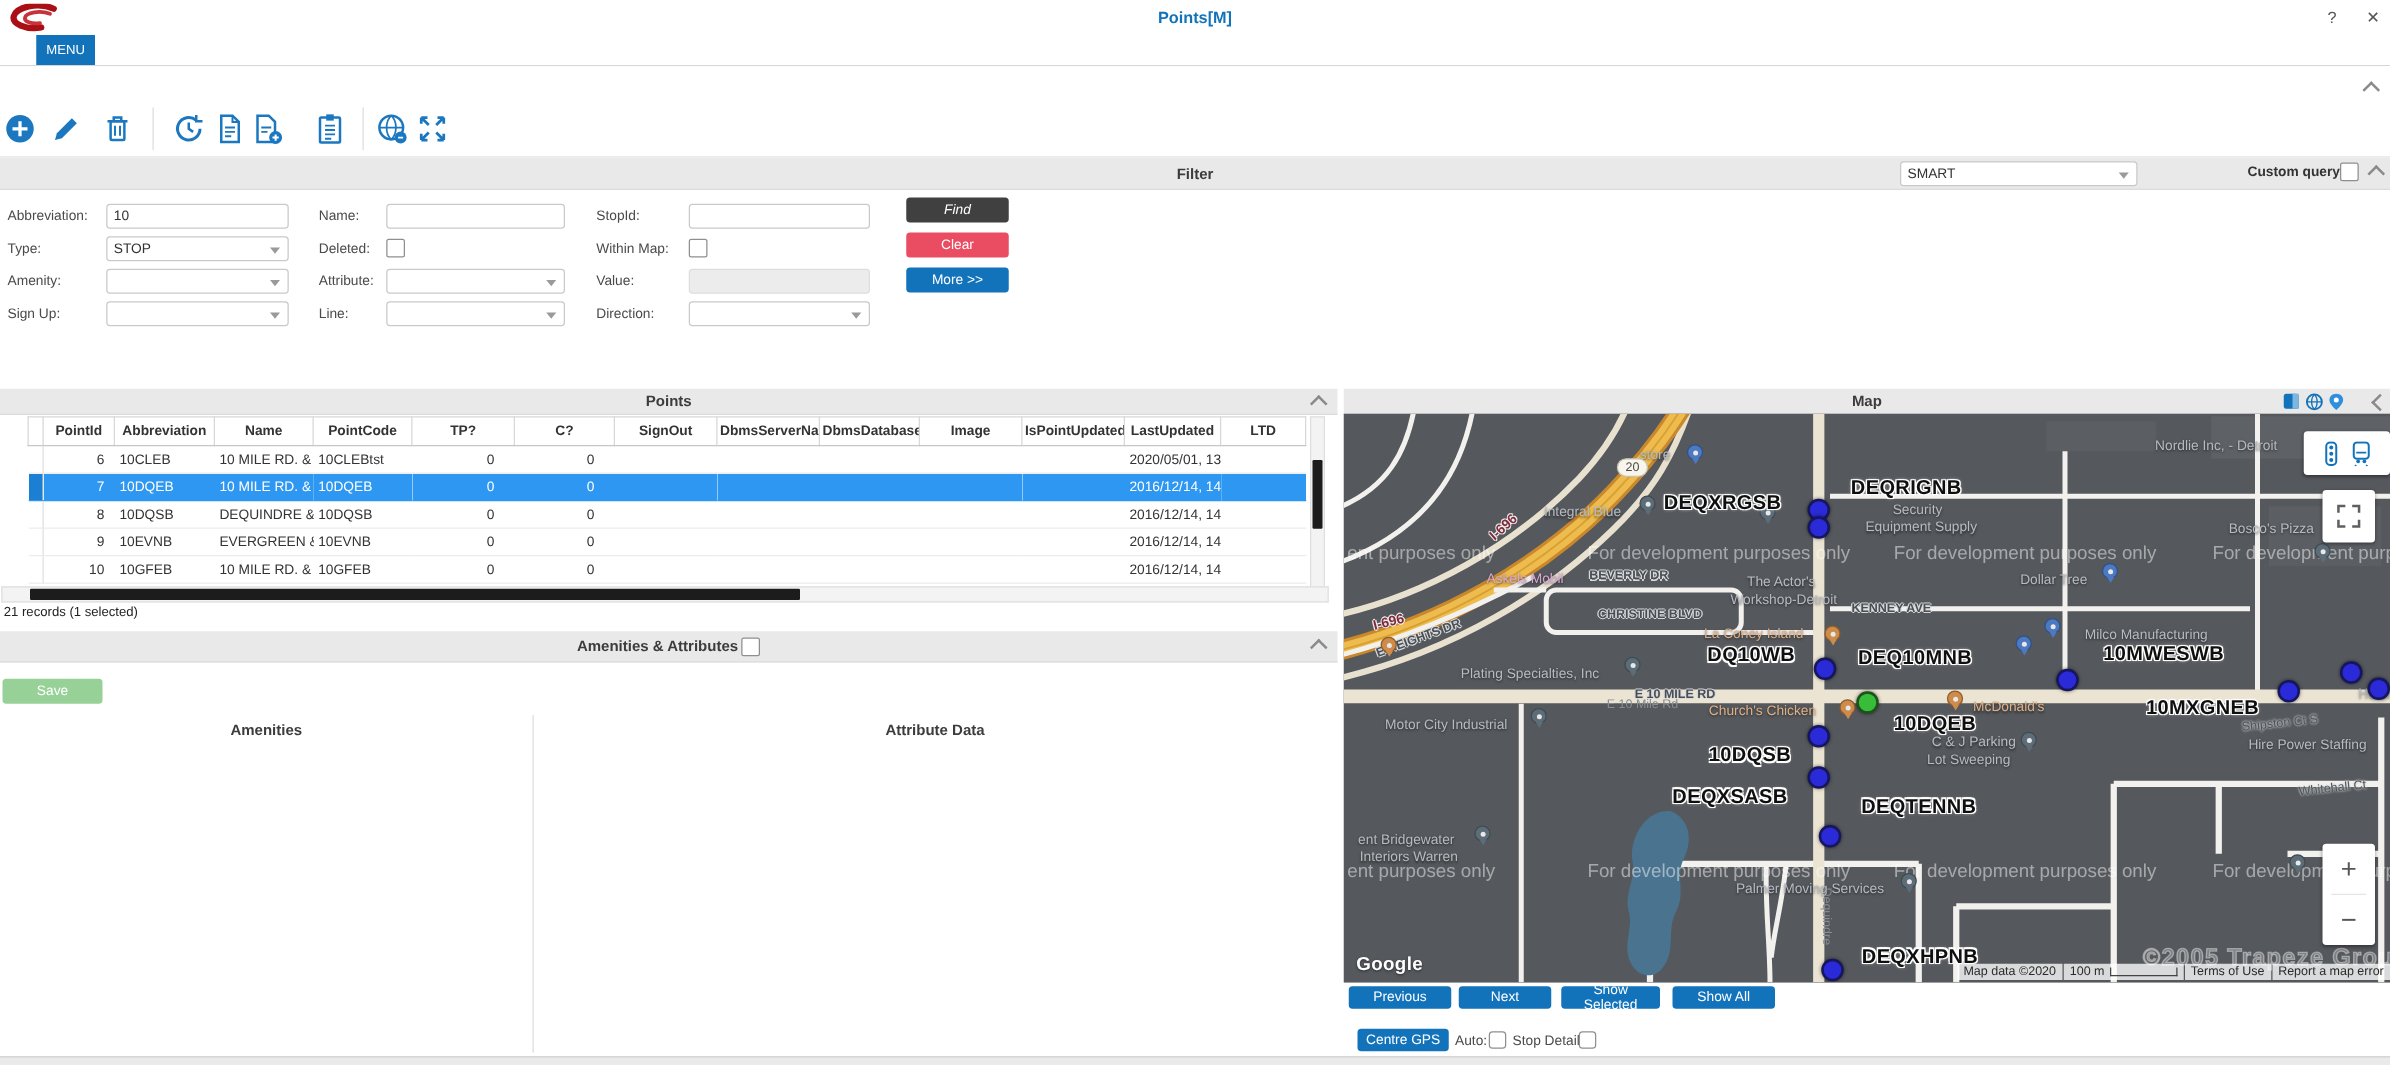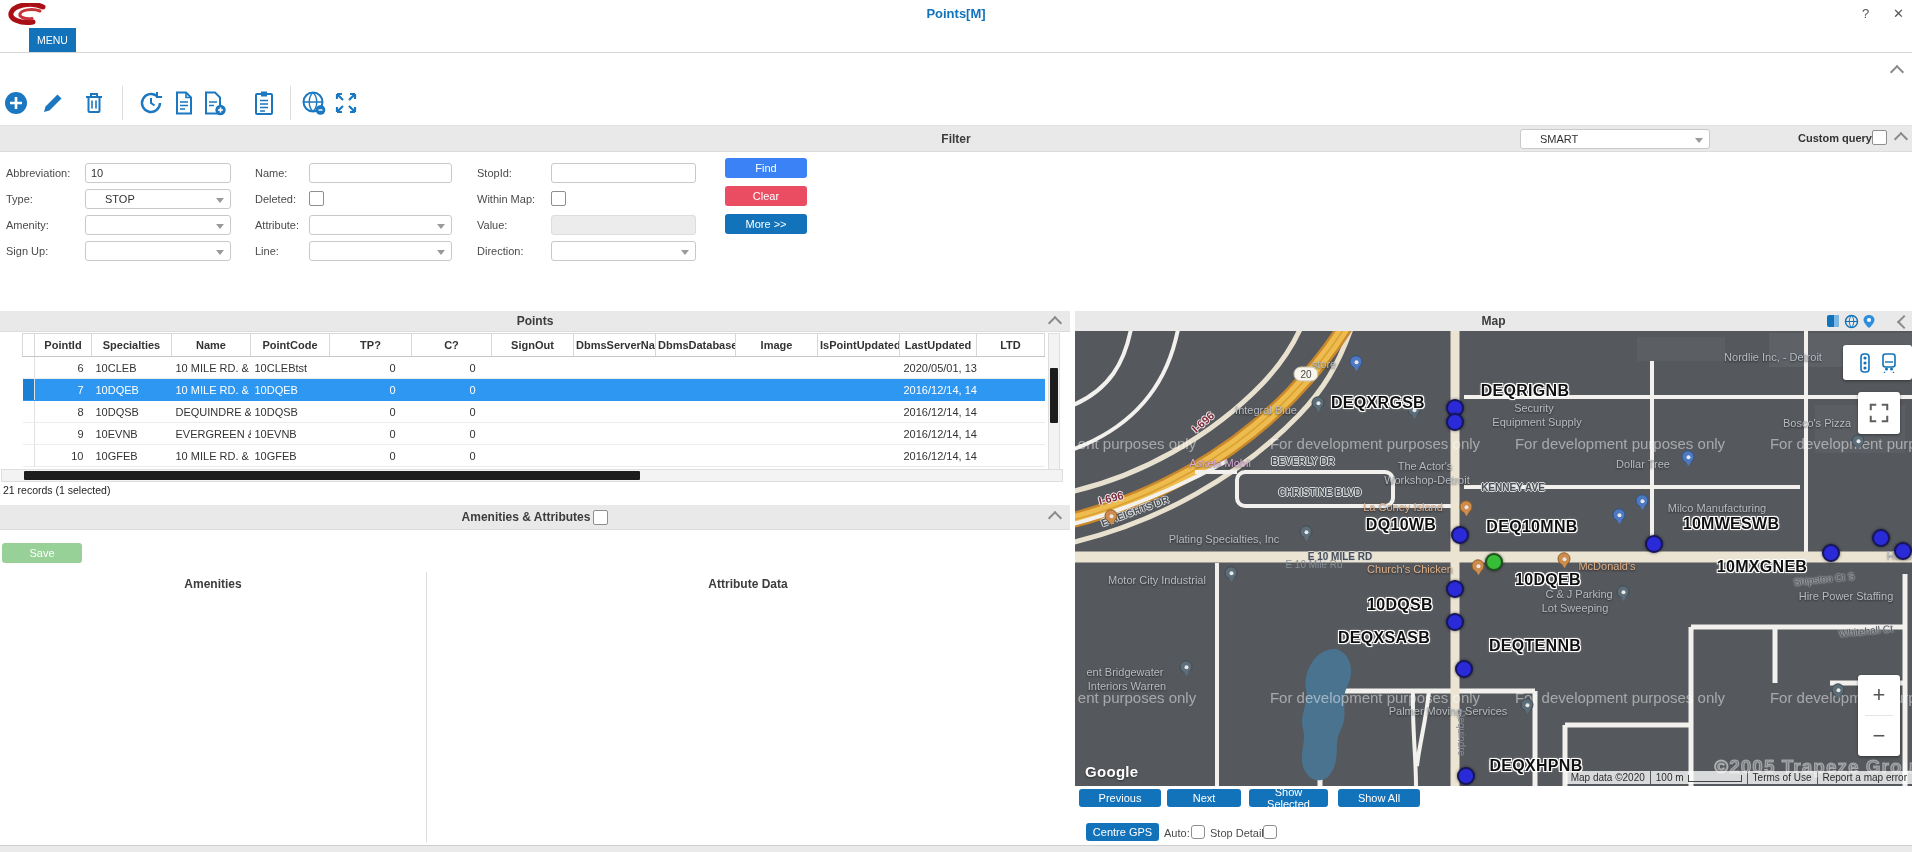--- a/index.html
+++ b/index.html
@@ -21,25 +21,25 @@
   .chev.up{transform:rotate(45deg);}
   .chev.left{transform:rotate(-45deg);}
   
   .secbar{position:absolute;background:#e9e9e9;border-bottom:1px solid #dcdcdc;display:flex;align-items:center;justify-content:center;font-weight:bold;font-size:12px;color:#3c3c3c;}
   
   .flabel{position:absolute;color:#4a4a4a;font-size:11px;}
   .finput{position:absolute;height:20px;border:1px solid #c9c9c9;border-radius:3px;background:#fff;
           font-family:inherit;font-size:11px;color:#333;padding:0 5px;box-sizing:border-box;}
   .finput:disabled,.finput.dis{background:#ececec;border-color:#ddd;}
   .fsel{position:absolute;height:20px;border:1px solid #c9c9c9;border-radius:3px;background:#fff;box-sizing:border-box;cursor:pointer;}
-  .fsel .val{position:absolute;left:19px;top:3px;color:#333;text-align:center;}
+  .fsel .val{position:absolute;left:5px;top:3px;color:#333;text-align:center;}
   .fsel:after{content:'';position:absolute;right:6px;top:8px;border-left:4px solid transparent;border-right:4px solid transparent;border-top:5px solid #9a9a9a;}
   .cb{position:absolute;width:13px;height:13px;border:1px solid #8f8f8f;border-radius:2px;background:#fff;cursor:pointer;}
   .btn{position:absolute;border:none;border-radius:3px;color:#fff;font-family:inherit;font-size:11px;cursor:pointer;display:flex;align-items:center;justify-content:center;}
-  .btn.green{background:#3b82f6;}
+  .btn.green{background:#404040;font-style:italic;}
   .btn.red{background:#ea4c62;}
   .btn.blue{background:#1273bb;}
   .btn.pale{background:#97d197;}
   
   .grid{position:absolute;left:22px;top:333px;}
   table{border-collapse:collapse;table-layout:fixed;width:1022px;font-size:11px;color:#333;}
   th{font-weight:bold;border:1px solid #d8d8d8;border-bottom:1px solid #c6c6c6;height:22px;text-align:center;
      overflow:hidden;white-space:nowrap;background:#fff;cursor:pointer;padding:0 2px;}
   td{height:21px;border-bottom:1px solid #ececec;padding:0 4px;overflow:hidden;white-space:nowrap;background:#fff;}
   td.gutter{border-right:1px solid #e0e0e0;}
@@ -224,21 +224,21 @@
           <col style="width:82px">
           <col style="width:82px">
         <col style="width:77px">
           <col style="width:68px">
       </colgroup>
       <thead>
         <tr>
           <th></th>
 
         <th>PointId</th>
-            <th>Specialties</th>
+            <th>Abbreviation</th>
             <th>Name</th>
             <th>PointCode</th>
             <th>TP?</th>
             <th>C?</th>
             <th>SignOut</th>
             <th>DbmsServerNa</th>
             <th>DbmsDatabaseI</th>
             <th>Image</th>
             <th>IsPointUpdated</th>
             <th>LastUpdated</th>

